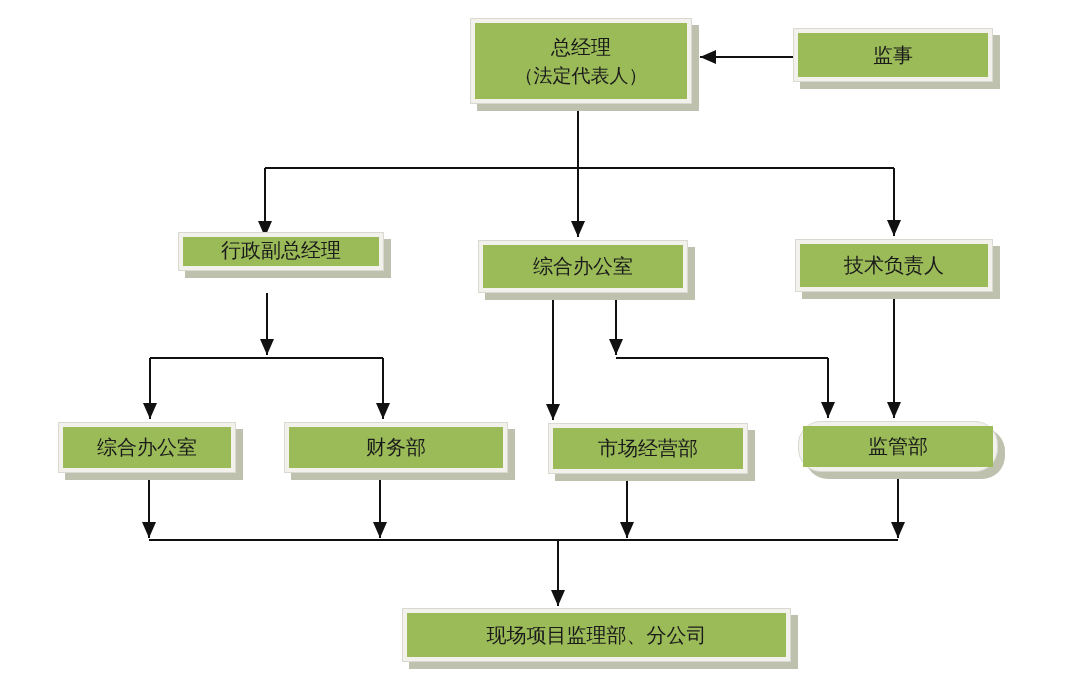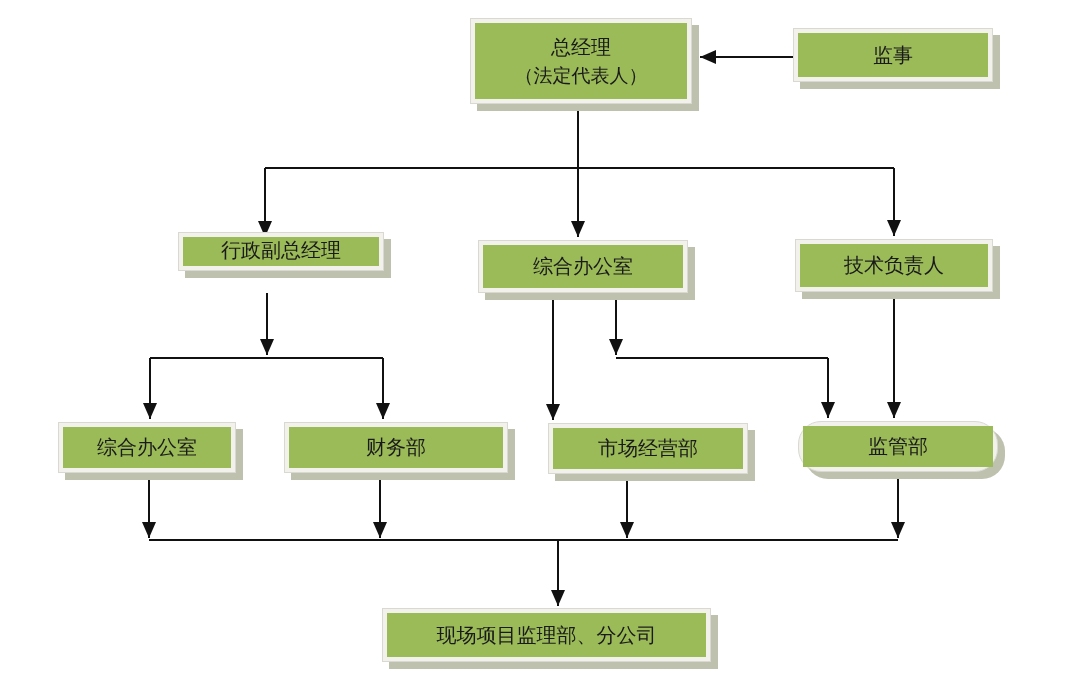--- a/index.html
+++ b/index.html
@@ -136,19 +136,19 @@
       <span>市场经营部</span>
     </div>
   </div>
 
   <div class="node" style="left:798px; top:421px; width:200px; height:51px;border-radius:23px;">
     <div class="node-inner">
       <span>监管部</span>
     </div>
   </div>
 
-  <div class="node" style="left:382px; top:608px; width:329px; height:54px;">
+  <div class="node" style="left:402px; top:608px; width:389px; height:54px;">
     <div class="node-inner">
       <span>现场项目监理部、分公司</span>
     </div>
   </div>
 
 </div>
 
 </body></html>

